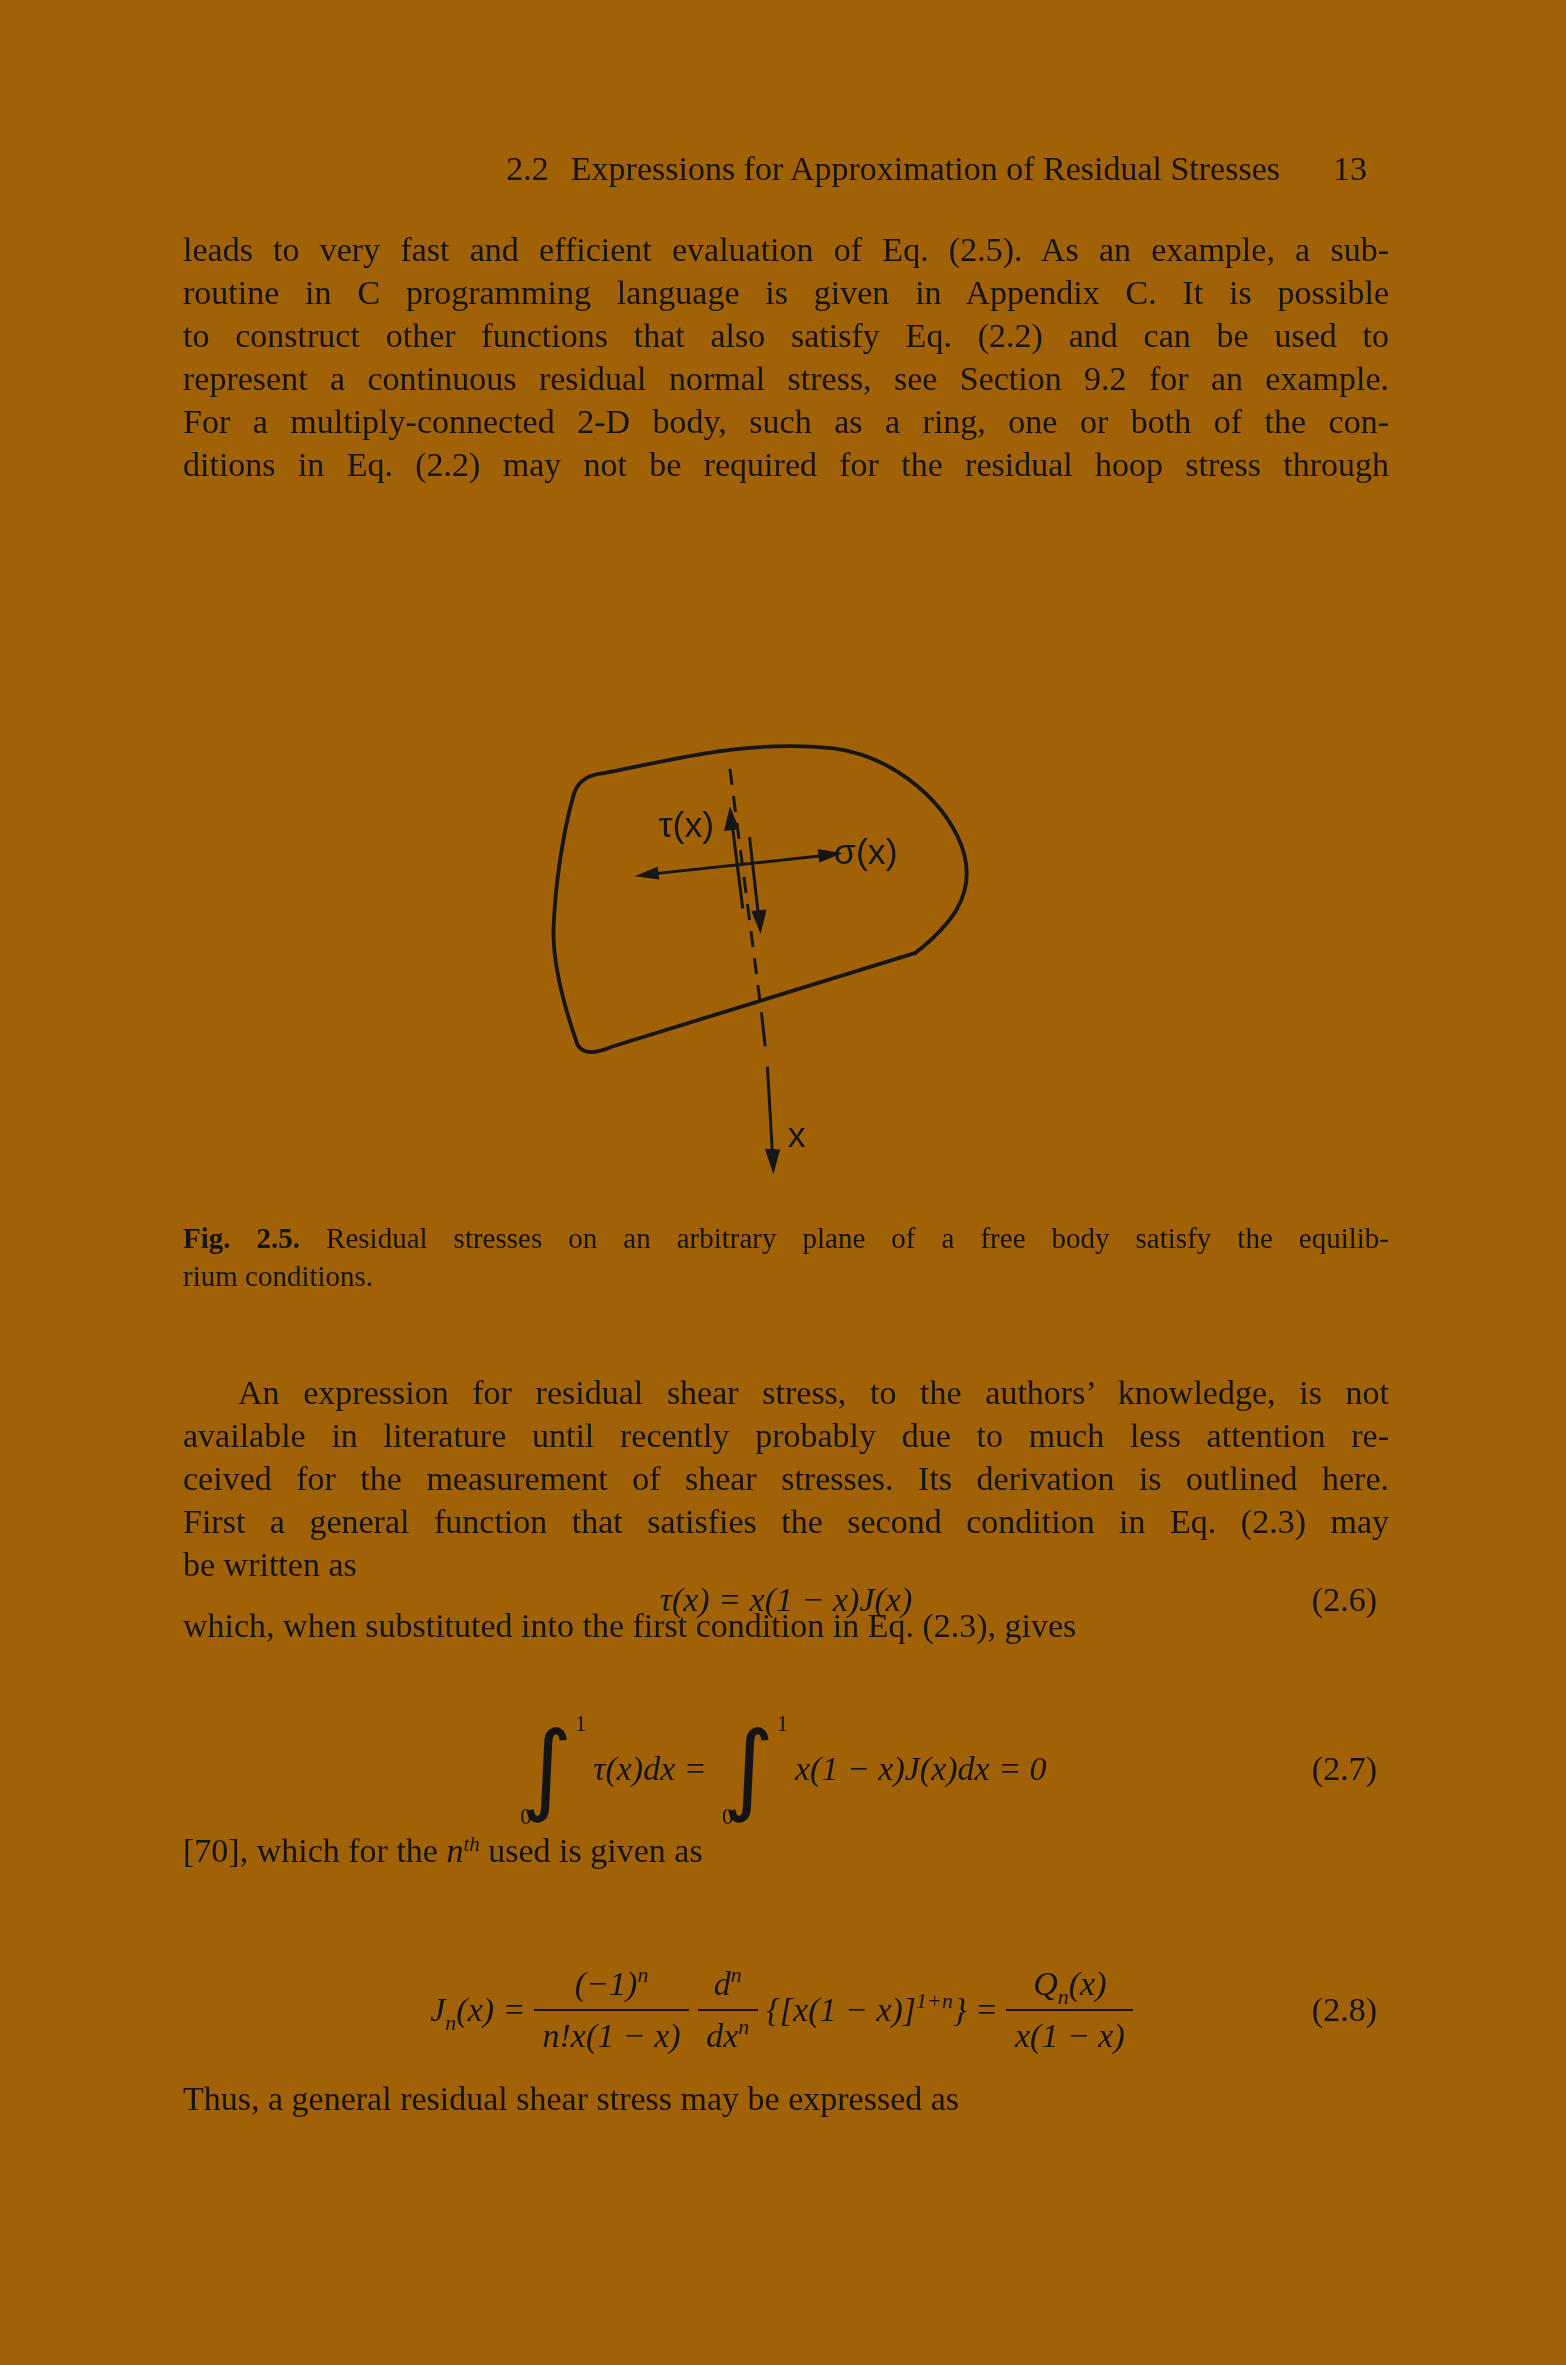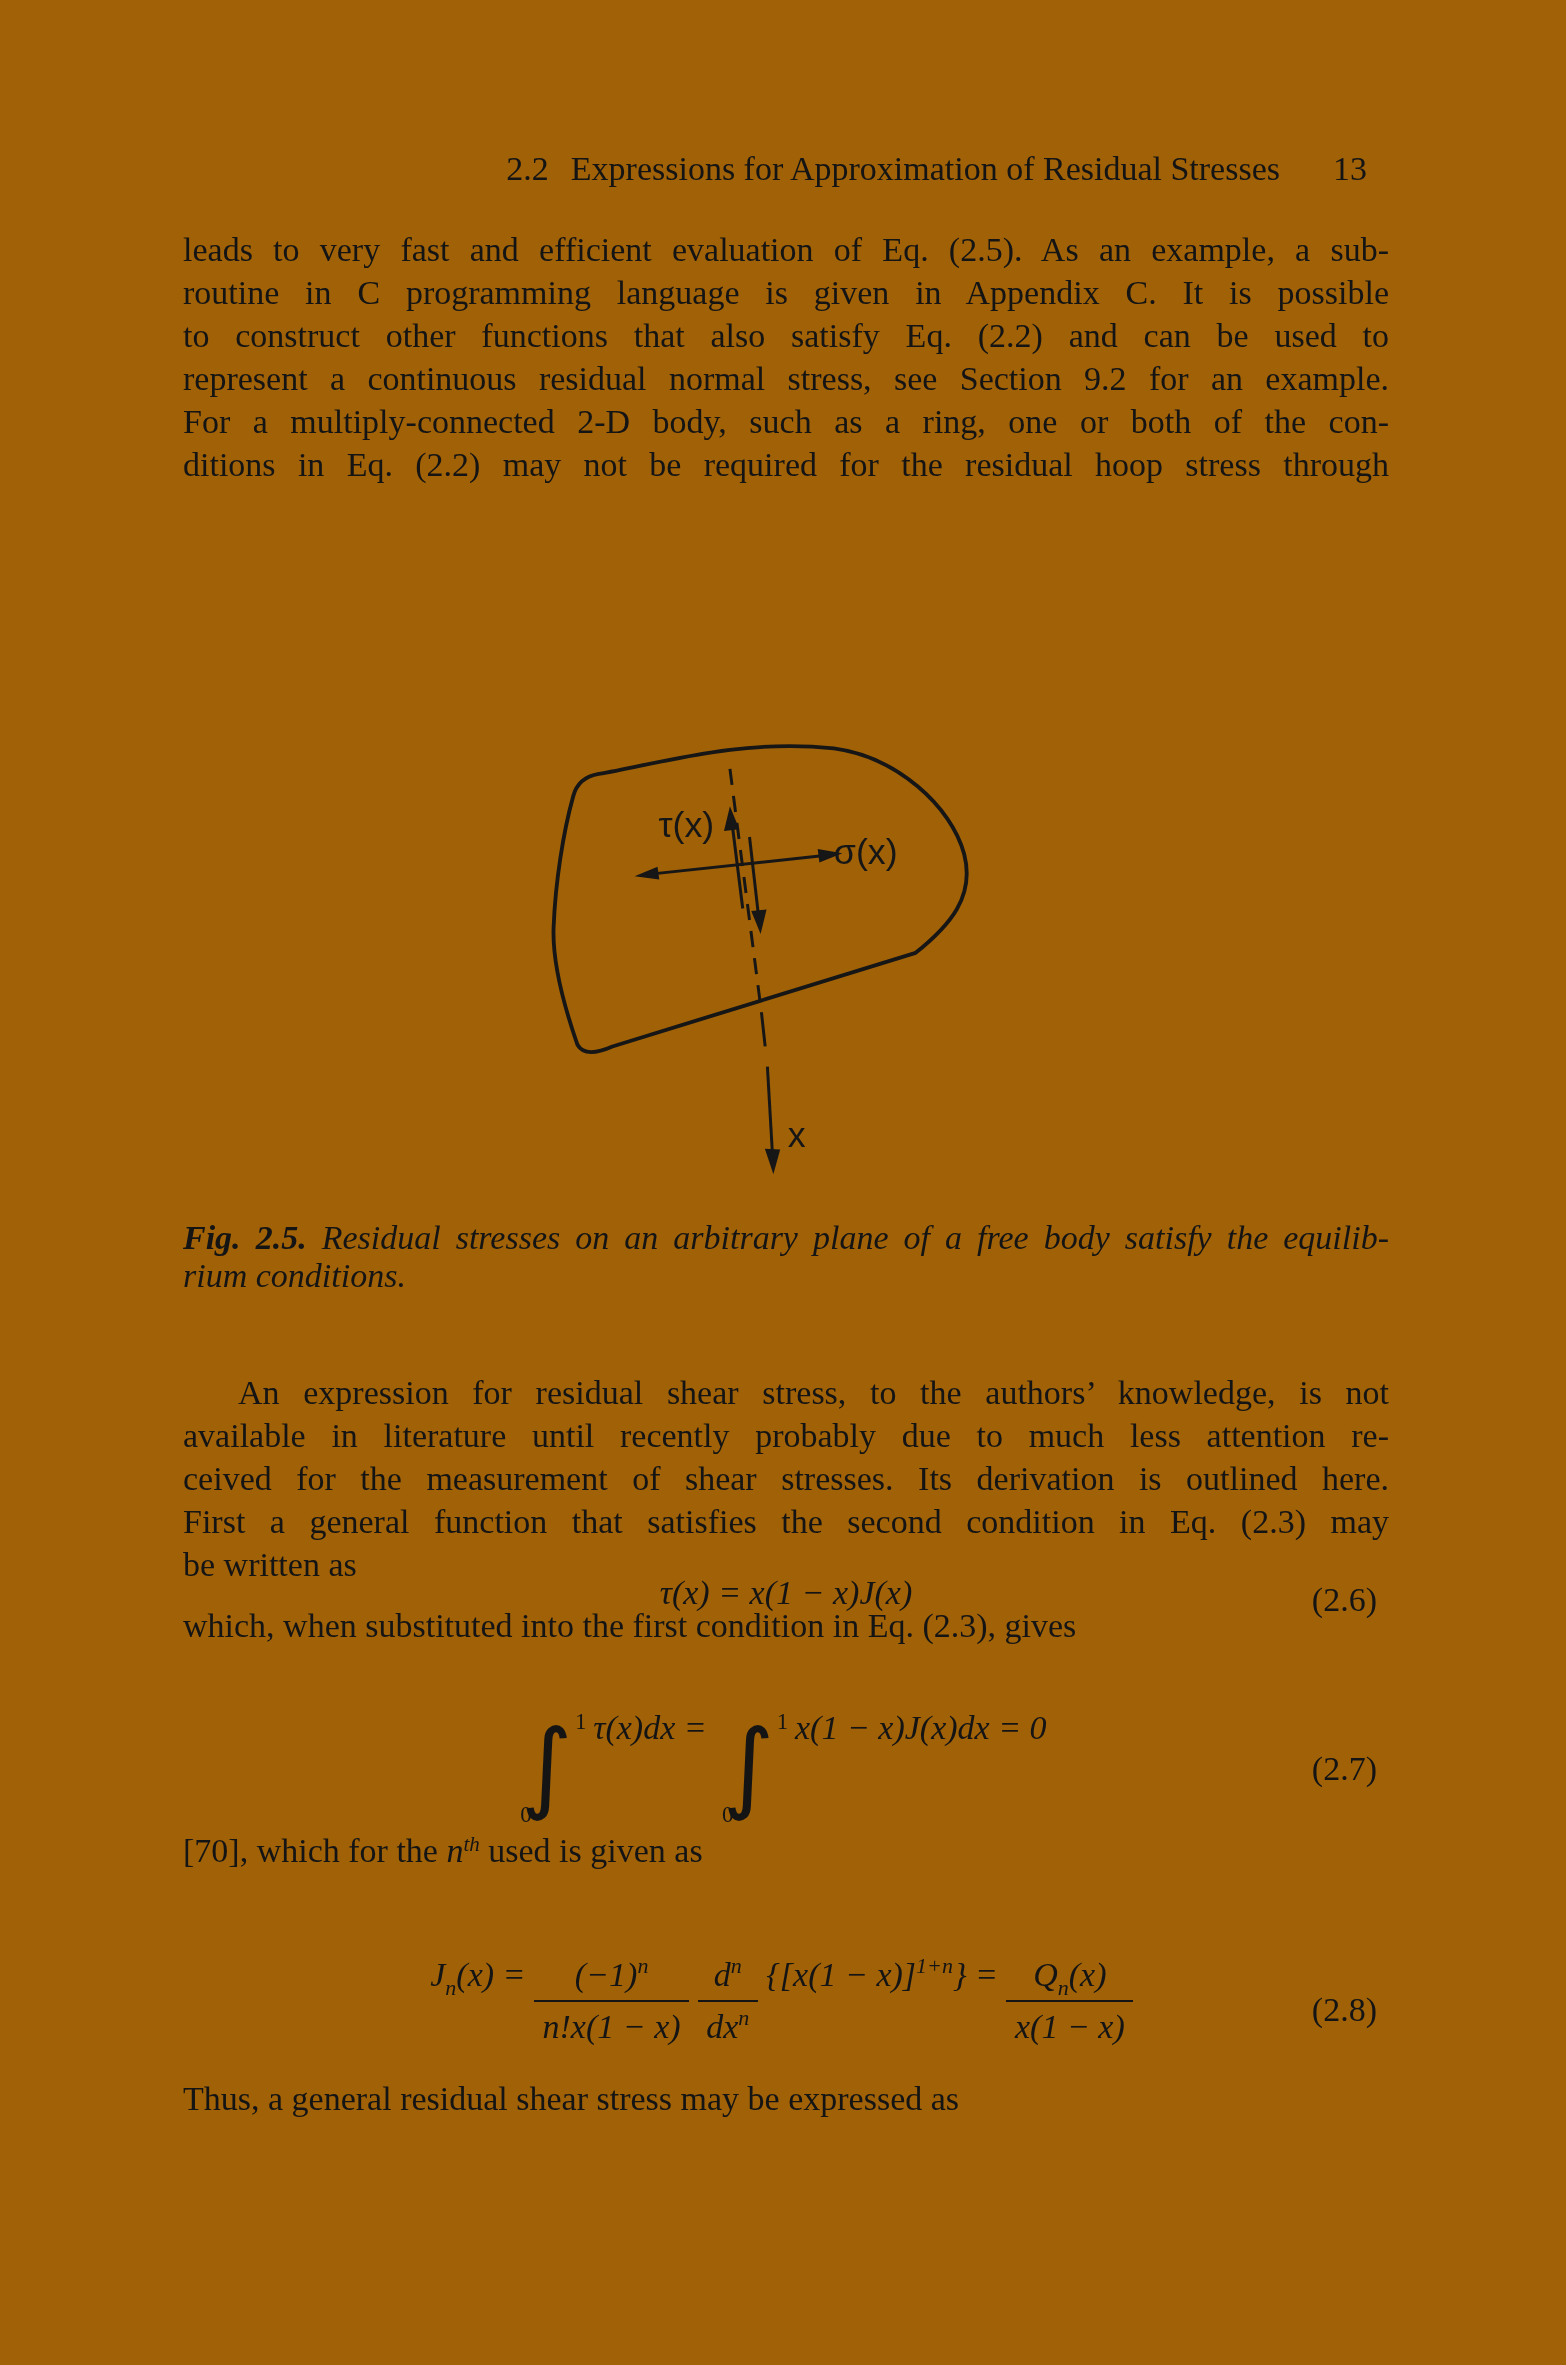--- a/index.html
+++ b/index.html
@@ -7,23 +7,23 @@
         font-family:"Liberation Serif",serif;color:#141414;}
   .abs{position:absolute;}
   .col{left:183px;width:1206px;}
   .bline{font-size:34px;line-height:43px;}
   .j{text-align:justify;text-align-last:justify;}
   .indent{text-indent:55px;}
   .hdr{top:150px;display:flex;justify-content:flex-end;align-items:baseline;
        padding-right:22px;box-sizing:border-box;font-size:34px;}
   .hdr .sect{margin-right:22px;}
   .hdr .pnum{margin-left:53px;}
-  .cap{font-size:34px;line-height:38px;font-style:italic;}
+  .cap{font-size:29px;line-height:38px;}
   .cap .b{font-weight:bold;}
-  .eqrow{display:flex;justify-content:center;font-style:italic;font-size:34px;}
+  .eqrow{display:flex;align-items:center;justify-content:center;font-style:italic;font-size:34px;}
   .eqnum{position:absolute;right:12px;top:50%;transform:translateY(-50%);
          font-style:normal;font-size:34px;}
   .mgap{margin:0 10.2px;}
   .intwrap{position:relative;display:inline-block;width:56px;height:116px;margin:0 8.5px 0 3.4px;font-style:normal;}
   .intglyph{display:block;text-align:center;font-family:"DejaVu Sans",sans-serif;
             font-size:99px;line-height:113px;}
   .intsup{position:absolute;top:0px;right:-12px;font-size:23px;}
   .intsub{position:absolute;bottom:-3.4px;left:1.7px;font-size:23px;}
   .sp{font-size:22px;vertical-align:12.8px;line-height:0;}
   .sb{font-size:22px;vertical-align:-8.5px;line-height:0;}

